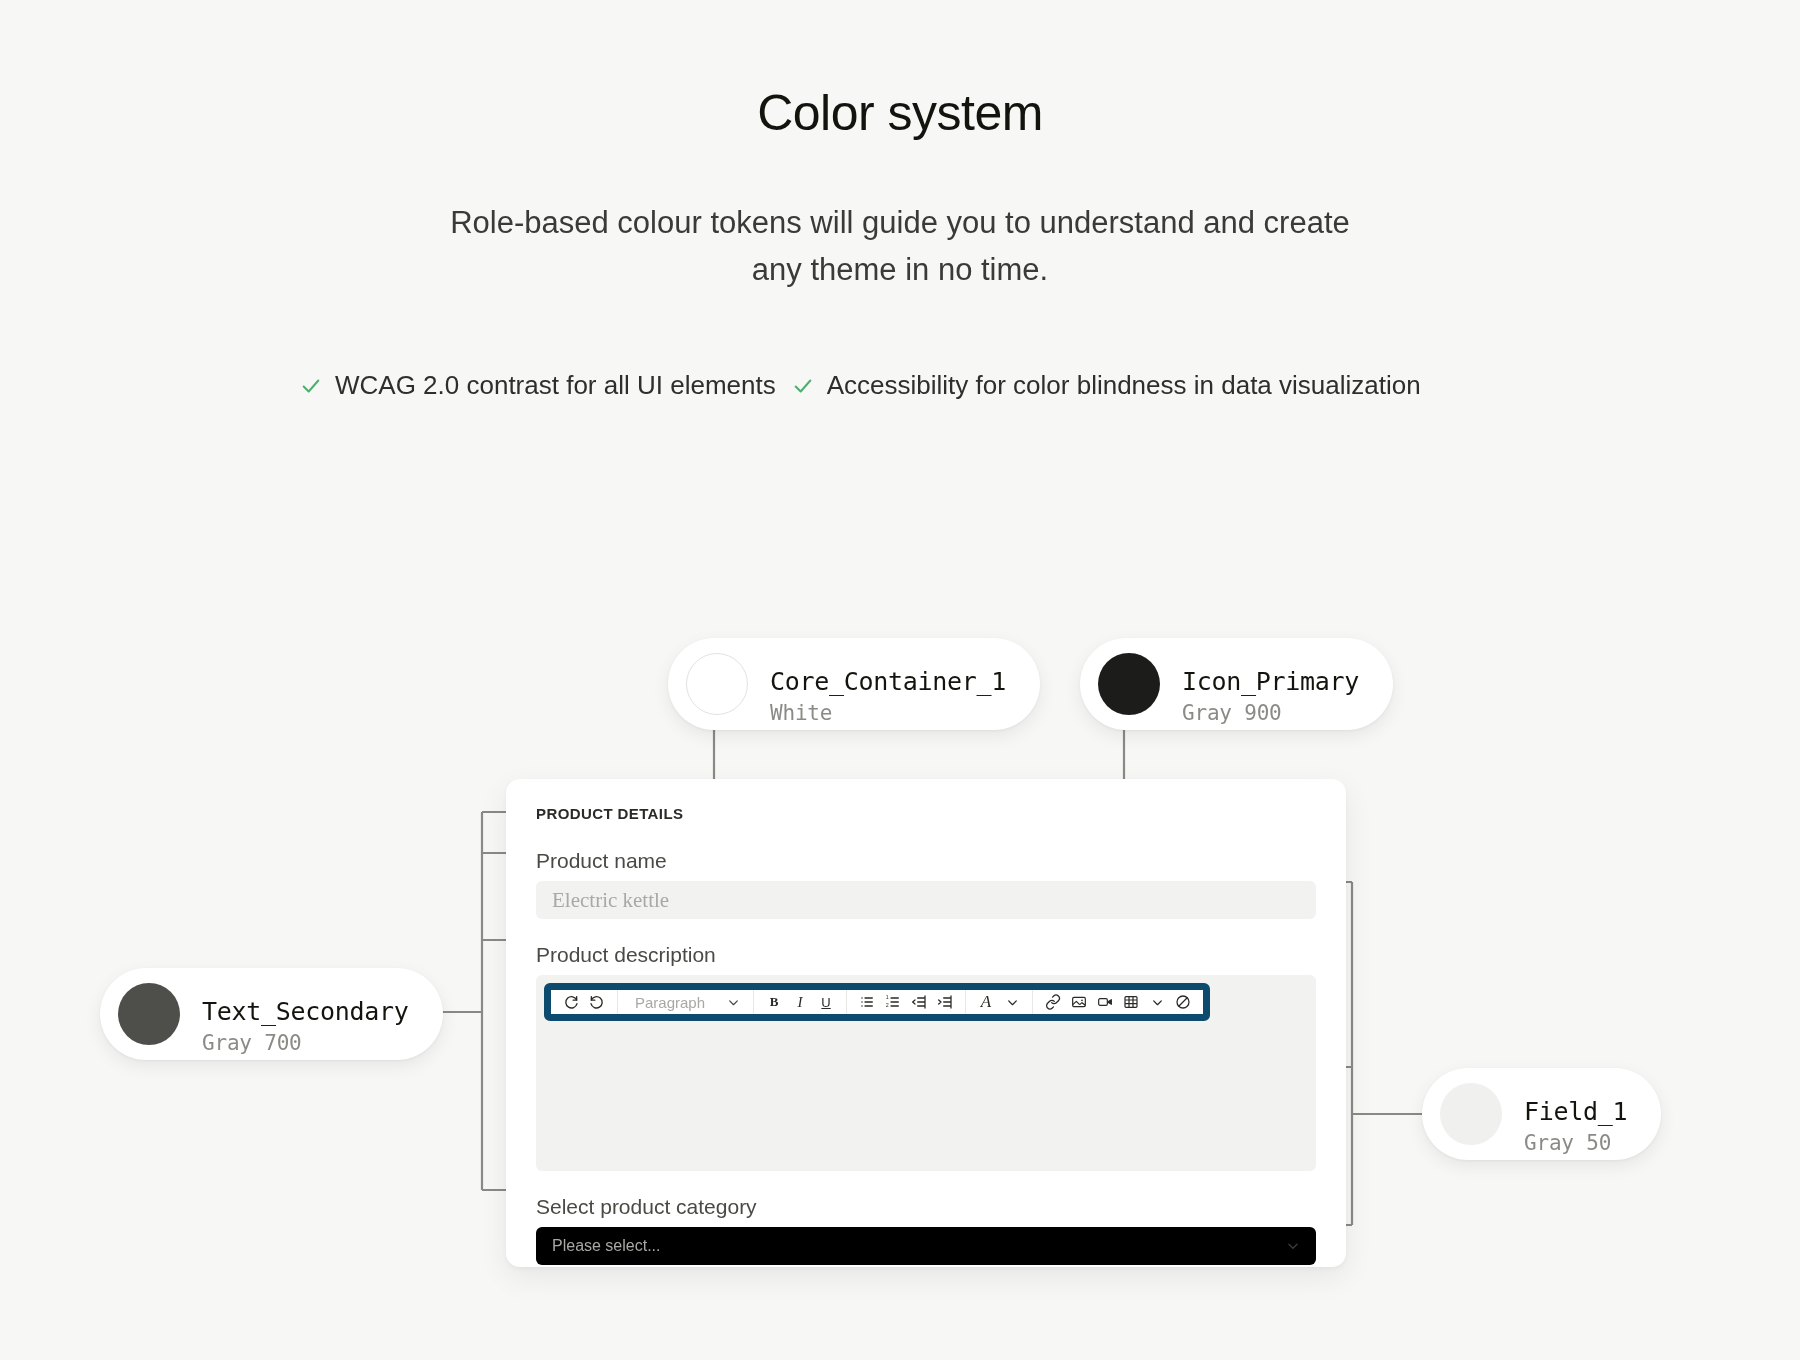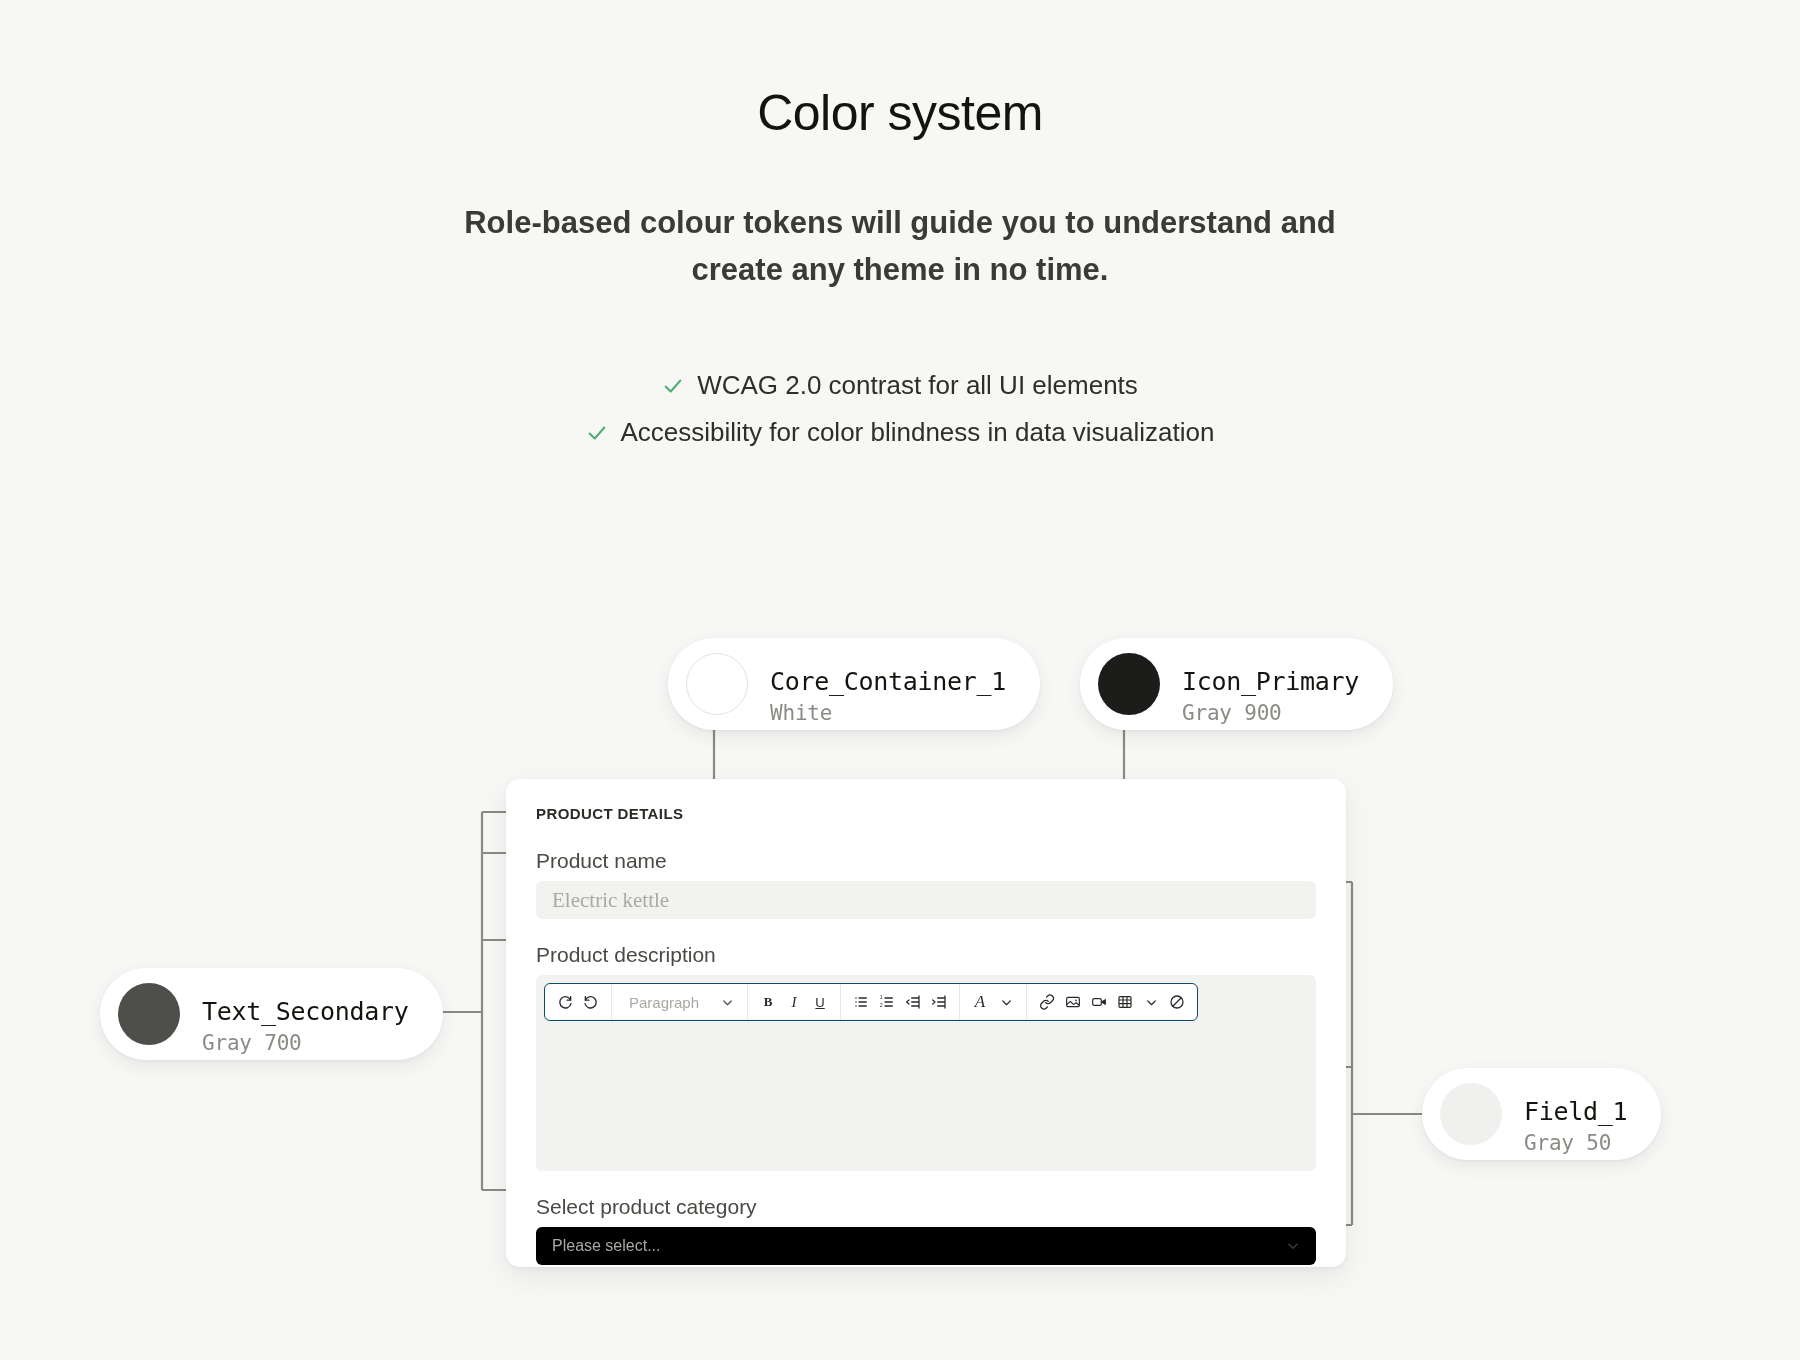--- a/index.html
+++ b/index.html
@@ -14,25 +14,25 @@
   
   .page-title {
     position: absolute; left: 0; top: 84px; width: 1800px;
     text-align: center;
     font-size: 50px; font-weight: 400; color: #14140f;
     letter-spacing: -0.5px;
   }
   .subtitle {
     position: absolute; left: 450px; top: 200px; width: 900px;
     text-align: center;
-    font-size: 31px; line-height: 1.5; color: #3a3a36; font-weight: 700;
+    font-size: 31px; line-height: 1.5; color: #3a3a36; font-weight: 400;
   }
   .checks {
     position: absolute; left: 300px; top: 370px; width: 1200px;
-    display: flex; flex-direction: column; align-items: center; gap: 16px;
+    display: flex; flex-direction: row; align-items: center; gap: 16px;
   }
   .check-row { display: flex; align-items: center; gap: 13px; }
   .check-icon { width: 22px; height: 22px; flex: 0 0 auto; display: block; }
   .check-text { font-size: 26px; color: #2e2e2a; }
 
   
   .lines { position: absolute; left: 0; top: 0; width: 1800px; height: 1360px; pointer-events: none; }
 
   
   .pill {
@@ -79,21 +79,21 @@
   .field-label { font-size: 21px; color: #4a4a45; margin-bottom: 8px; }
   .text-input {
     height: 38px; background: #f2f2f0; border-radius: 6px;
     display: flex; align-items: center; padding: 0 16px;
     font-size: 21px; color: #a9a9a4; font-family: Liberation Serif, serif;
   }
   .gap { height: 24px; }
 
   .editor { background: #f2f2f0; border-radius: 6px; padding: 0; }
   .toolbar {
-    background: #ffffff; border: 1px solid #0c4a6e; border-radius: 6px;
+    background: #ffffff; border: 7px solid #0c4a6e; border-radius: 6px;
     height: 38px; display: inline-flex; align-items: center;
     margin: 8px 0 0 8px;
   }
   .tgroup { display: flex; align-items: center; height: 100%; padding: 0 7px;
             border-right: 1px solid #e8e8e5; }
   .tgroup:last-child { border-right: none; }
   .tbtn {
     width: 26px; height: 28px; display: flex; align-items: center; justify-content: center;
     color: #2a2a26;
   }

